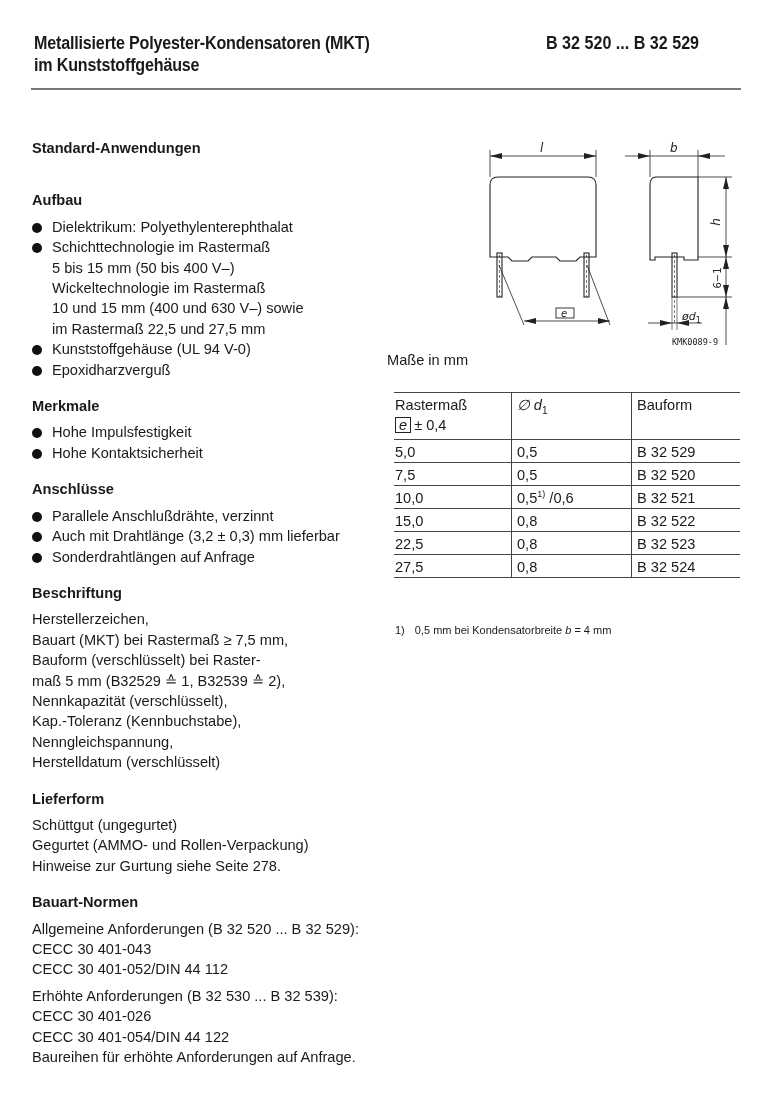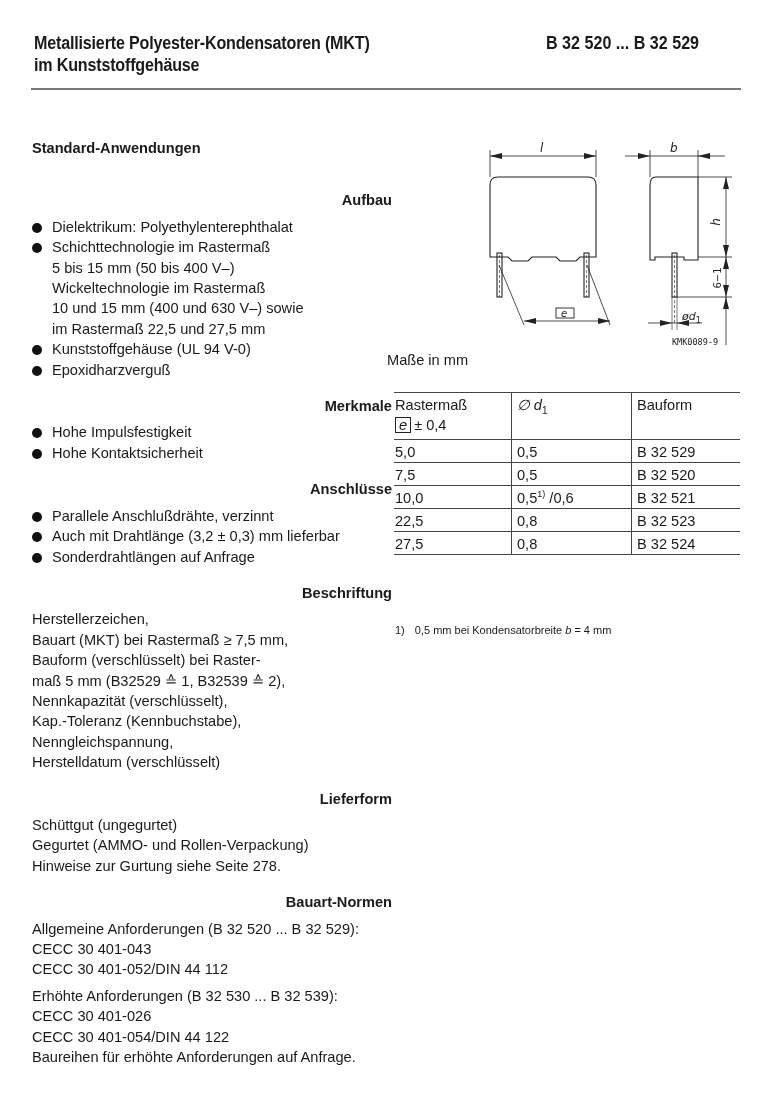--- a/index.html
+++ b/index.html
@@ -15,21 +15,21 @@
   .partno {
     position: absolute; left: 546px; top: 32px;
     font-size: 17.5px; font-weight: bold; line-height: 22px;
     transform: scaleX(0.92); transform-origin: left top;
   }
   .rule { position: absolute; left: 31px; top: 88px; width: 710px; height: 2px; background: #777777; }
 
   .left { position: absolute; left: 32px; top: 138px; width: 360px; font-size: 14.6px; line-height: 20.4px; }
   .h { font-weight: bold; font-size: 14.6px; margin: 0; }
   .sec { margin-bottom: 16px; }
-  .sec .h { margin-bottom: 6px; text-align: right; }
+  .sec .h { margin-bottom: 6px; }
   .first-h { margin-bottom: 32px; }
   ul.bul { list-style: none; margin: 0; padding: 0; }
   ul.bul li { position: relative; padding-left: 20px; }
   ul.bul li::before {
     content: ""; position: absolute; left: 0; top: 6px;
     width: 10px; height: 10px; border-radius: 50%; background: #111;
   }
   .line { display: block; }
   .subgap { height: 6px; }
 
@@ -207,20 +207,25 @@
     <td>7,5</td>
     <td><span>0,5</span></td>
     <td>B 32 520</td>
   </tr>
   <tr>
     <td>10,0</td>
     <td><span>0,5</span><sup>1)</sup><span> /0,6</span></td>
     <td>B 32 521</td>
   </tr>
   <tr>
+    <td>15,0</td>
+    <td><span>0,8</span></td>
+    <td>B 32 522</td>
+  </tr>
+  <tr>
     <td>22,5</td>
     <td><span>0,8</span></td>
     <td>B 32 523</td>
   </tr>
   <tr>
     <td>27,5</td>
     <td><span>0,8</span></td>
     <td>B 32 524</td>
   </tr>
 </tbody>

